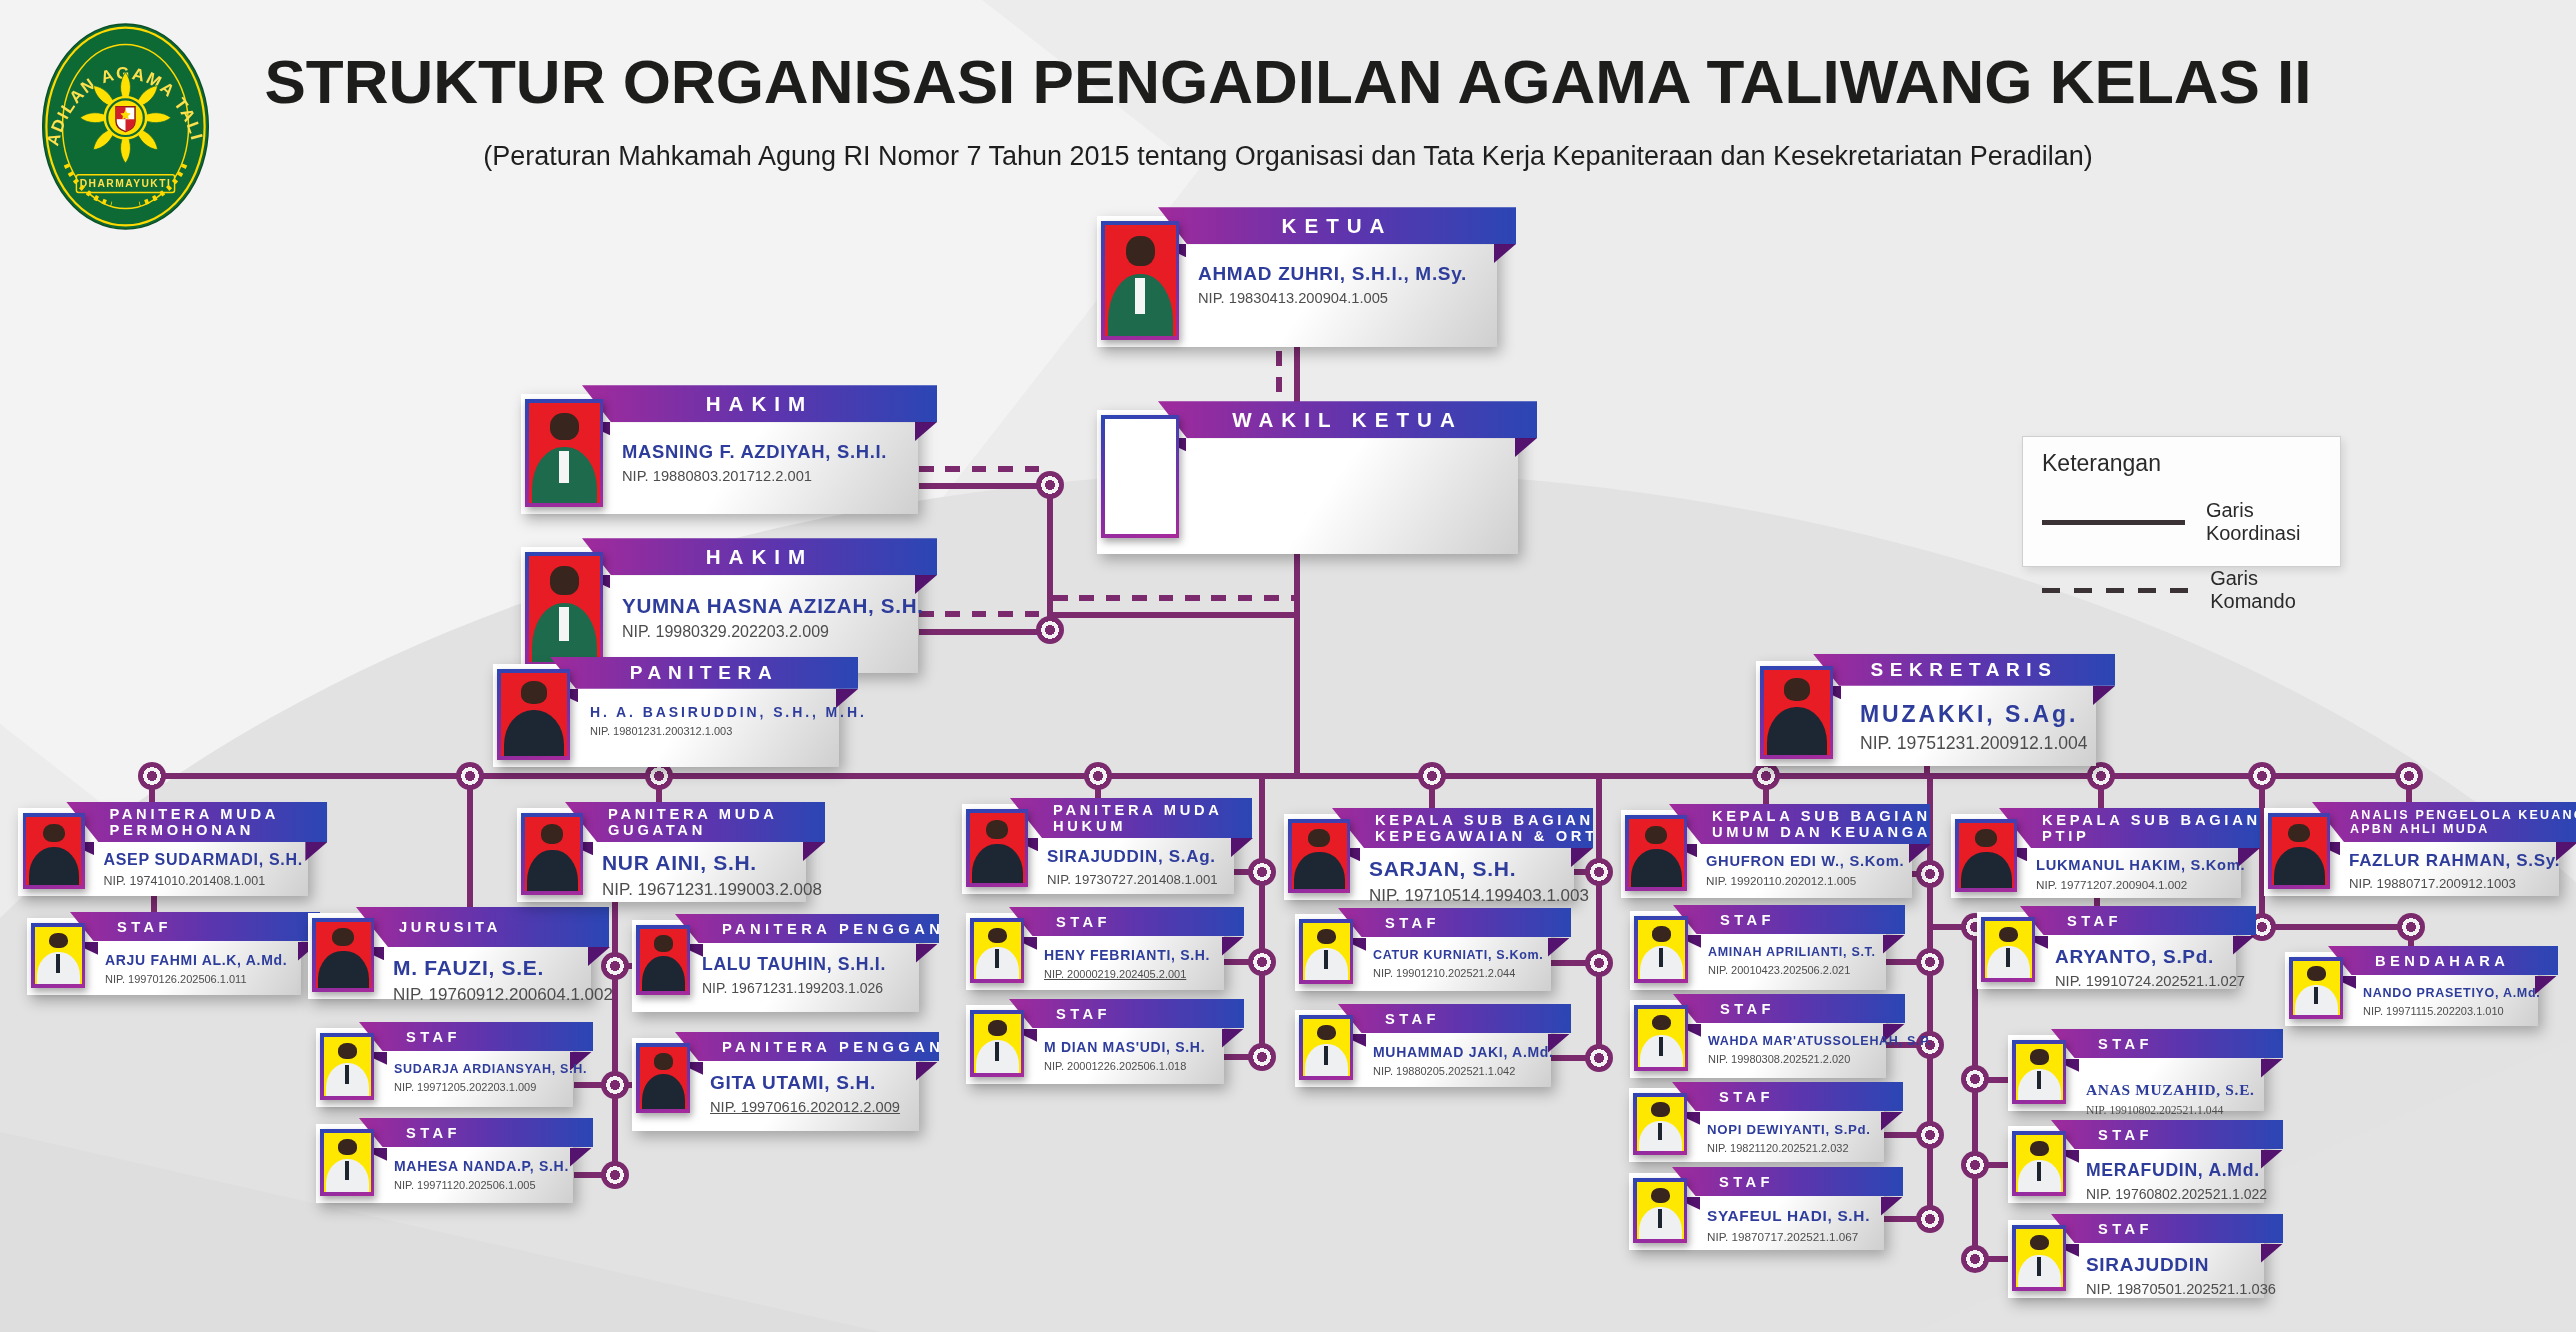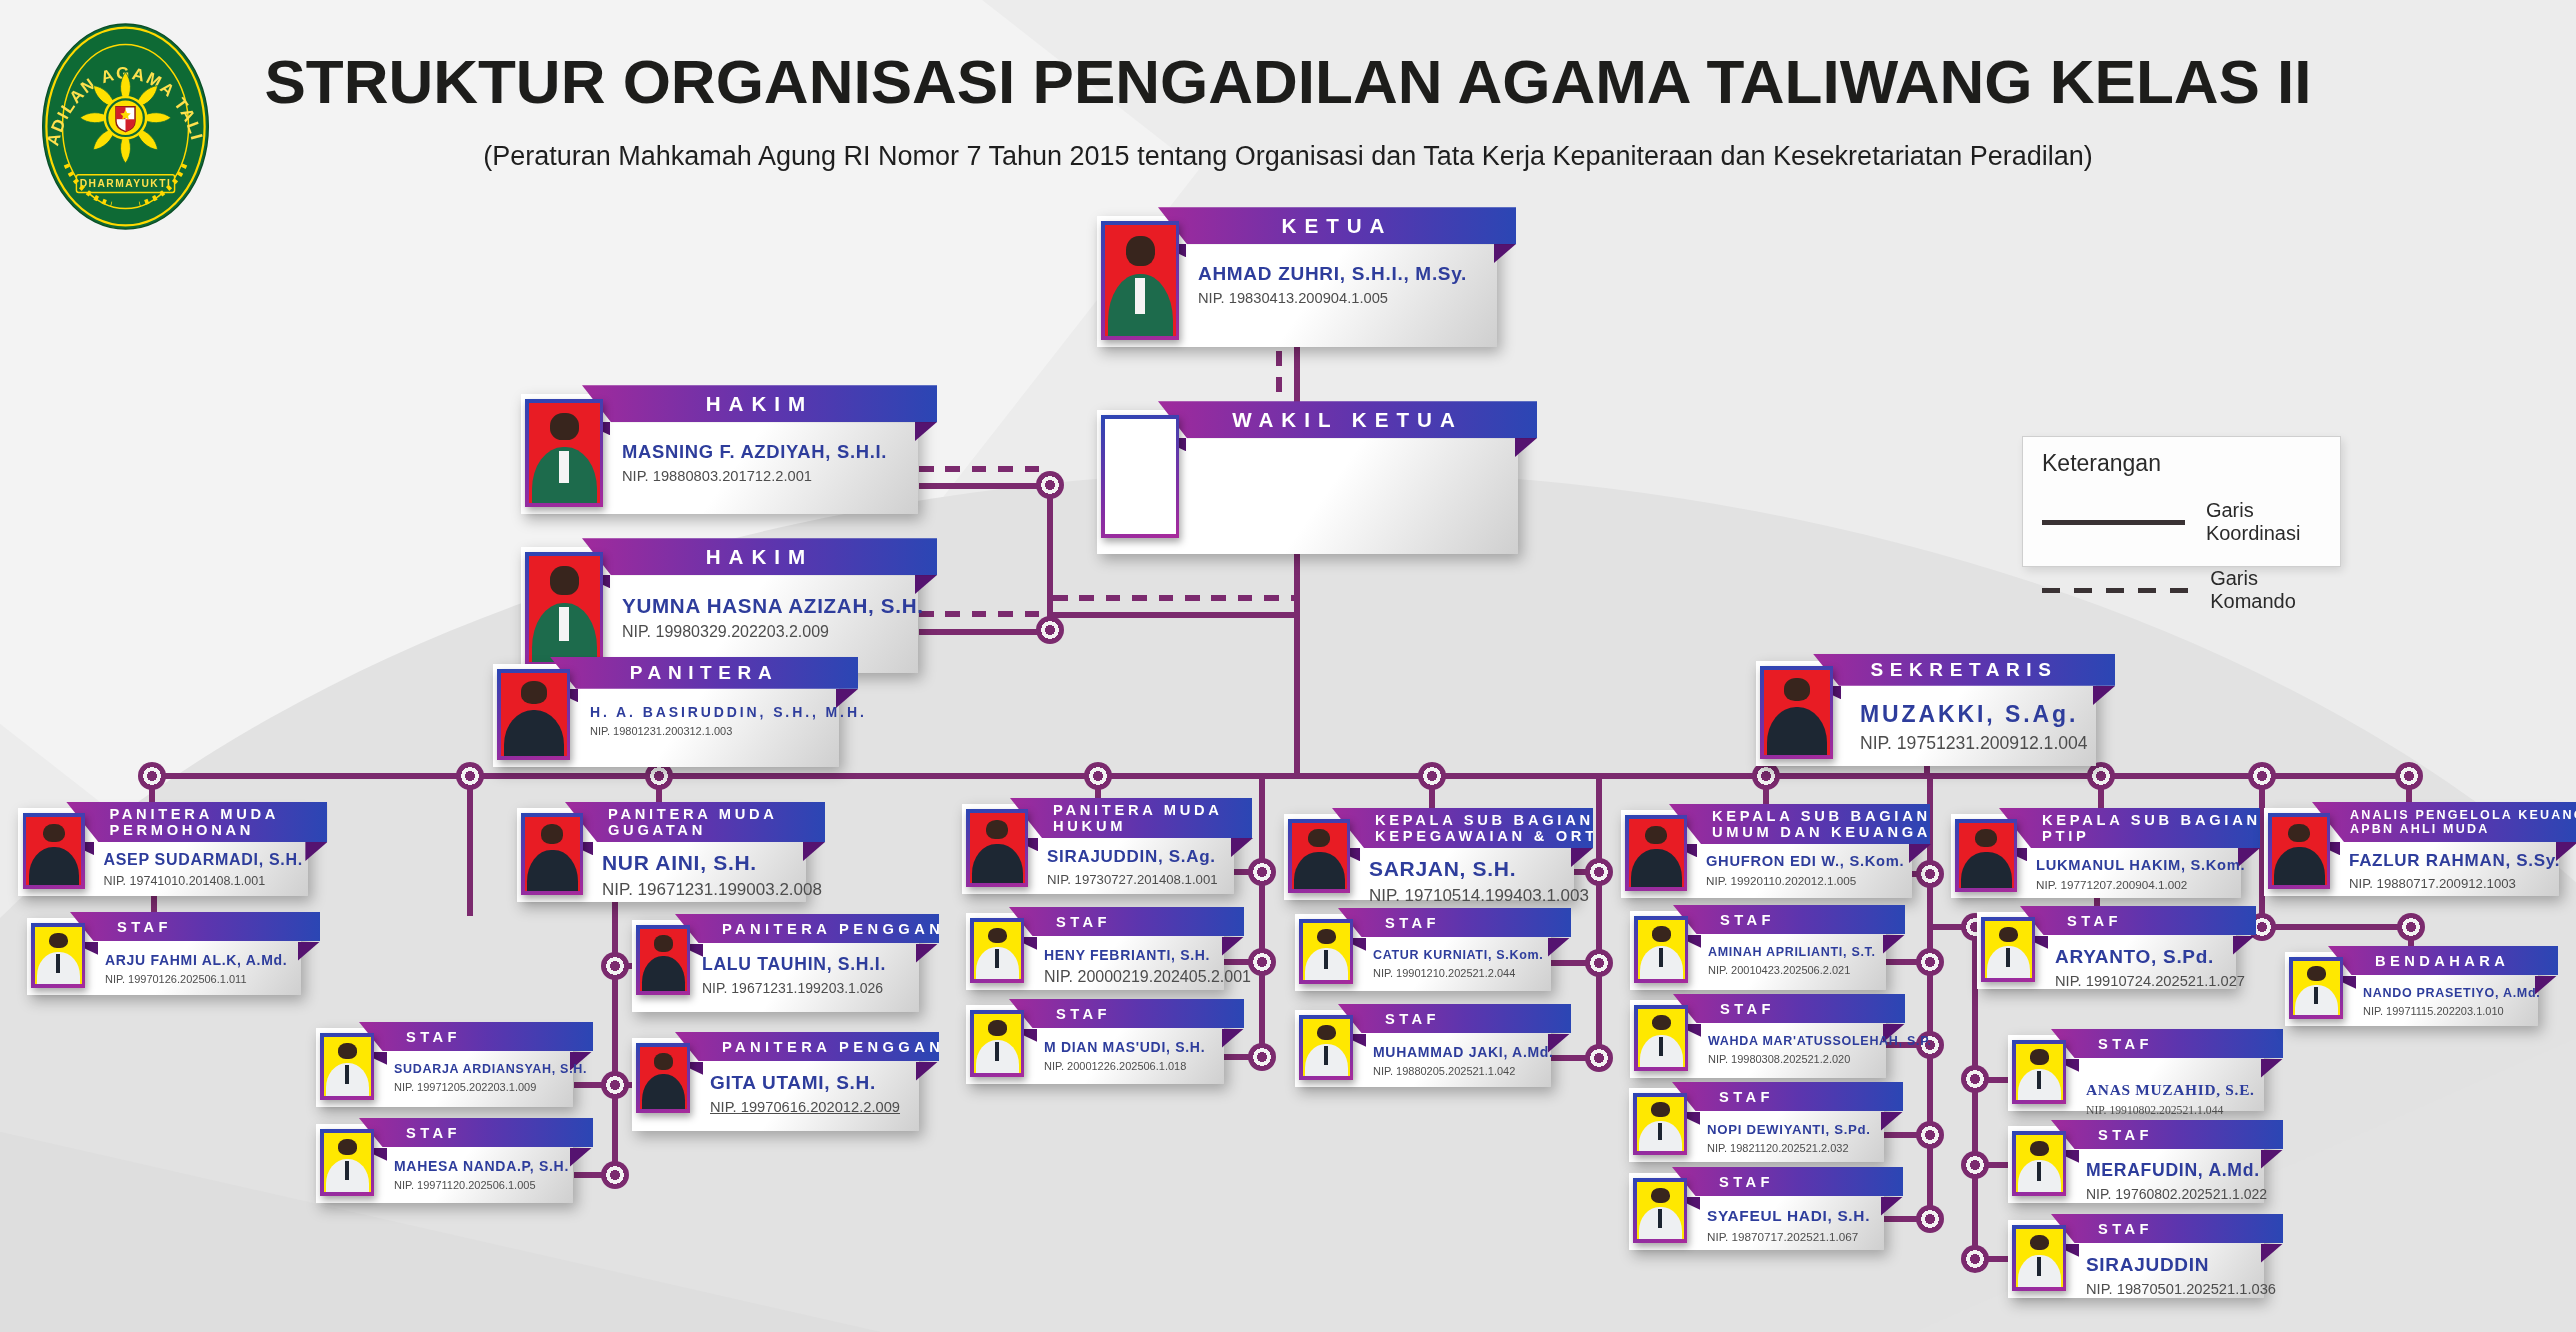--- a/index.html
+++ b/index.html
@@ -331,20 +331,37 @@
           <div class="torso" style="background: rgb(238, 240, 242);"></div>
           <div class="head"></div>
           <div class="tie"></div>
         </div>
       </div>
       <div class="tb" style="left: 78px; top: 34px;">
         <div class="nm" style="font-size: 14px;">ARJU FAHMI AL.K, A.Md.</div>
         <div class="nip" style="font-size: 11px;">NIP. 19970126.202506.1.011</div>
       </div>
     </div>
+    <div class="card" style="left: 308px; top: 913px; width: 283px; height: 86px;">
+      <div class="banner" style="left: 48px; top: -5.9px; width: 253px; height: 40px; font-size: 14.7px; letter-spacing: 3.7px; clip-path: polygon(0px 0px, 100% 0px, 100% 100%, 32px 100%); padding-left: 43px; box-sizing: border-box;">
+        <span>JURUSITA</span>
+      </div>
+      <div class="fold" style="left: 280px; top: 34px;"></div>
+      <div class="foldL" style="left: 48px; top: 34px;"></div>
+      <div class="photo" style="left: 4.4px; top: 5.1px; width: 62px; height: 74px; box-sizing: border-box;">
+        <div class="inner" style="background: rgb(232, 28, 36);">
+          <div class="torso" style="background: rgb(29, 39, 51);"></div>
+          <div class="head"></div>
+        </div>
+      </div>
+      <div class="tb" style="left: 85px; top: 43px;">
+        <div class="nm" style="font-size: 21px;">M. FAUZI, S.E.</div>
+        <div class="nip" style="font-size: 17px;">NIP. 19760912.200604.1.002</div>
+      </div>
+    </div>
     <div class="card" style="left: 316px; top: 1028px; width: 257px; height: 79px;">
       <div class="banner" style="left: 43px; top: -5.9px; width: 234px; height: 29px; font-size: 14.7px; letter-spacing: 4.4px; clip-path: polygon(0px 0px, 100% 0px, 100% 100%, 23.5px 100%); padding-left: 47px; box-sizing: border-box;">
         <span>STAF</span>
       </div>
       <div class="fold" style="left: 254px; top: 23.5px;"></div>
       <div class="foldL" style="left: 43px; top: 23.5px;"></div>
       <div class="photo" style="left: 4.4px; top: 5.1px; width: 54px; height: 67px; box-sizing: border-box;">
         <div class="inner" style="background: rgb(255, 232, 0);">
           <div class="torso" style="background: rgb(238, 240, 242);"></div>
           <div class="head"></div>
@@ -452,21 +469,21 @@
       <div class="foldL" style="left: 43px; top: 23.5px;"></div>
       <div class="photo" style="left: 4.4px; top: 5.1px; width: 54px; height: 65px; box-sizing: border-box;">
         <div class="inner" style="background: rgb(255, 232, 0);">
           <div class="torso" style="background: rgb(238, 240, 242);"></div>
           <div class="head"></div>
           <div class="tie"></div>
         </div>
       </div>
       <div class="tb" style="left: 78px; top: 34px;">
         <div class="nm" style="font-size: 14px;">HENY FEBRIANTI, S.H.</div>
-        <div class="nip" style="font-size: 16px;">NIP. 20000219.202405.2.001</div>
+        <div class="nip" style="font-size: 11px; text-decoration: underline;">NIP. 20000219.202405.2.001</div>
       </div>
     </div>
     <div class="card" style="left: 966px; top: 1005px; width: 258px; height: 79px;">
       <div class="banner" style="left: 43px; top: -5.9px; width: 235px; height: 29px; font-size: 14.7px; letter-spacing: 4.4px; clip-path: polygon(0px 0px, 100% 0px, 100% 100%, 23.5px 100%); padding-left: 47px; box-sizing: border-box;">
         <span>STAF</span>
       </div>
       <div class="fold" style="left: 256px; top: 23.5px;"></div>
       <div class="foldL" style="left: 43px; top: 23.5px;"></div>
       <div class="photo" style="left: 4.4px; top: 5.1px; width: 54px; height: 67px; box-sizing: border-box;">
         <div class="inner" style="background: rgb(255, 232, 0);">

